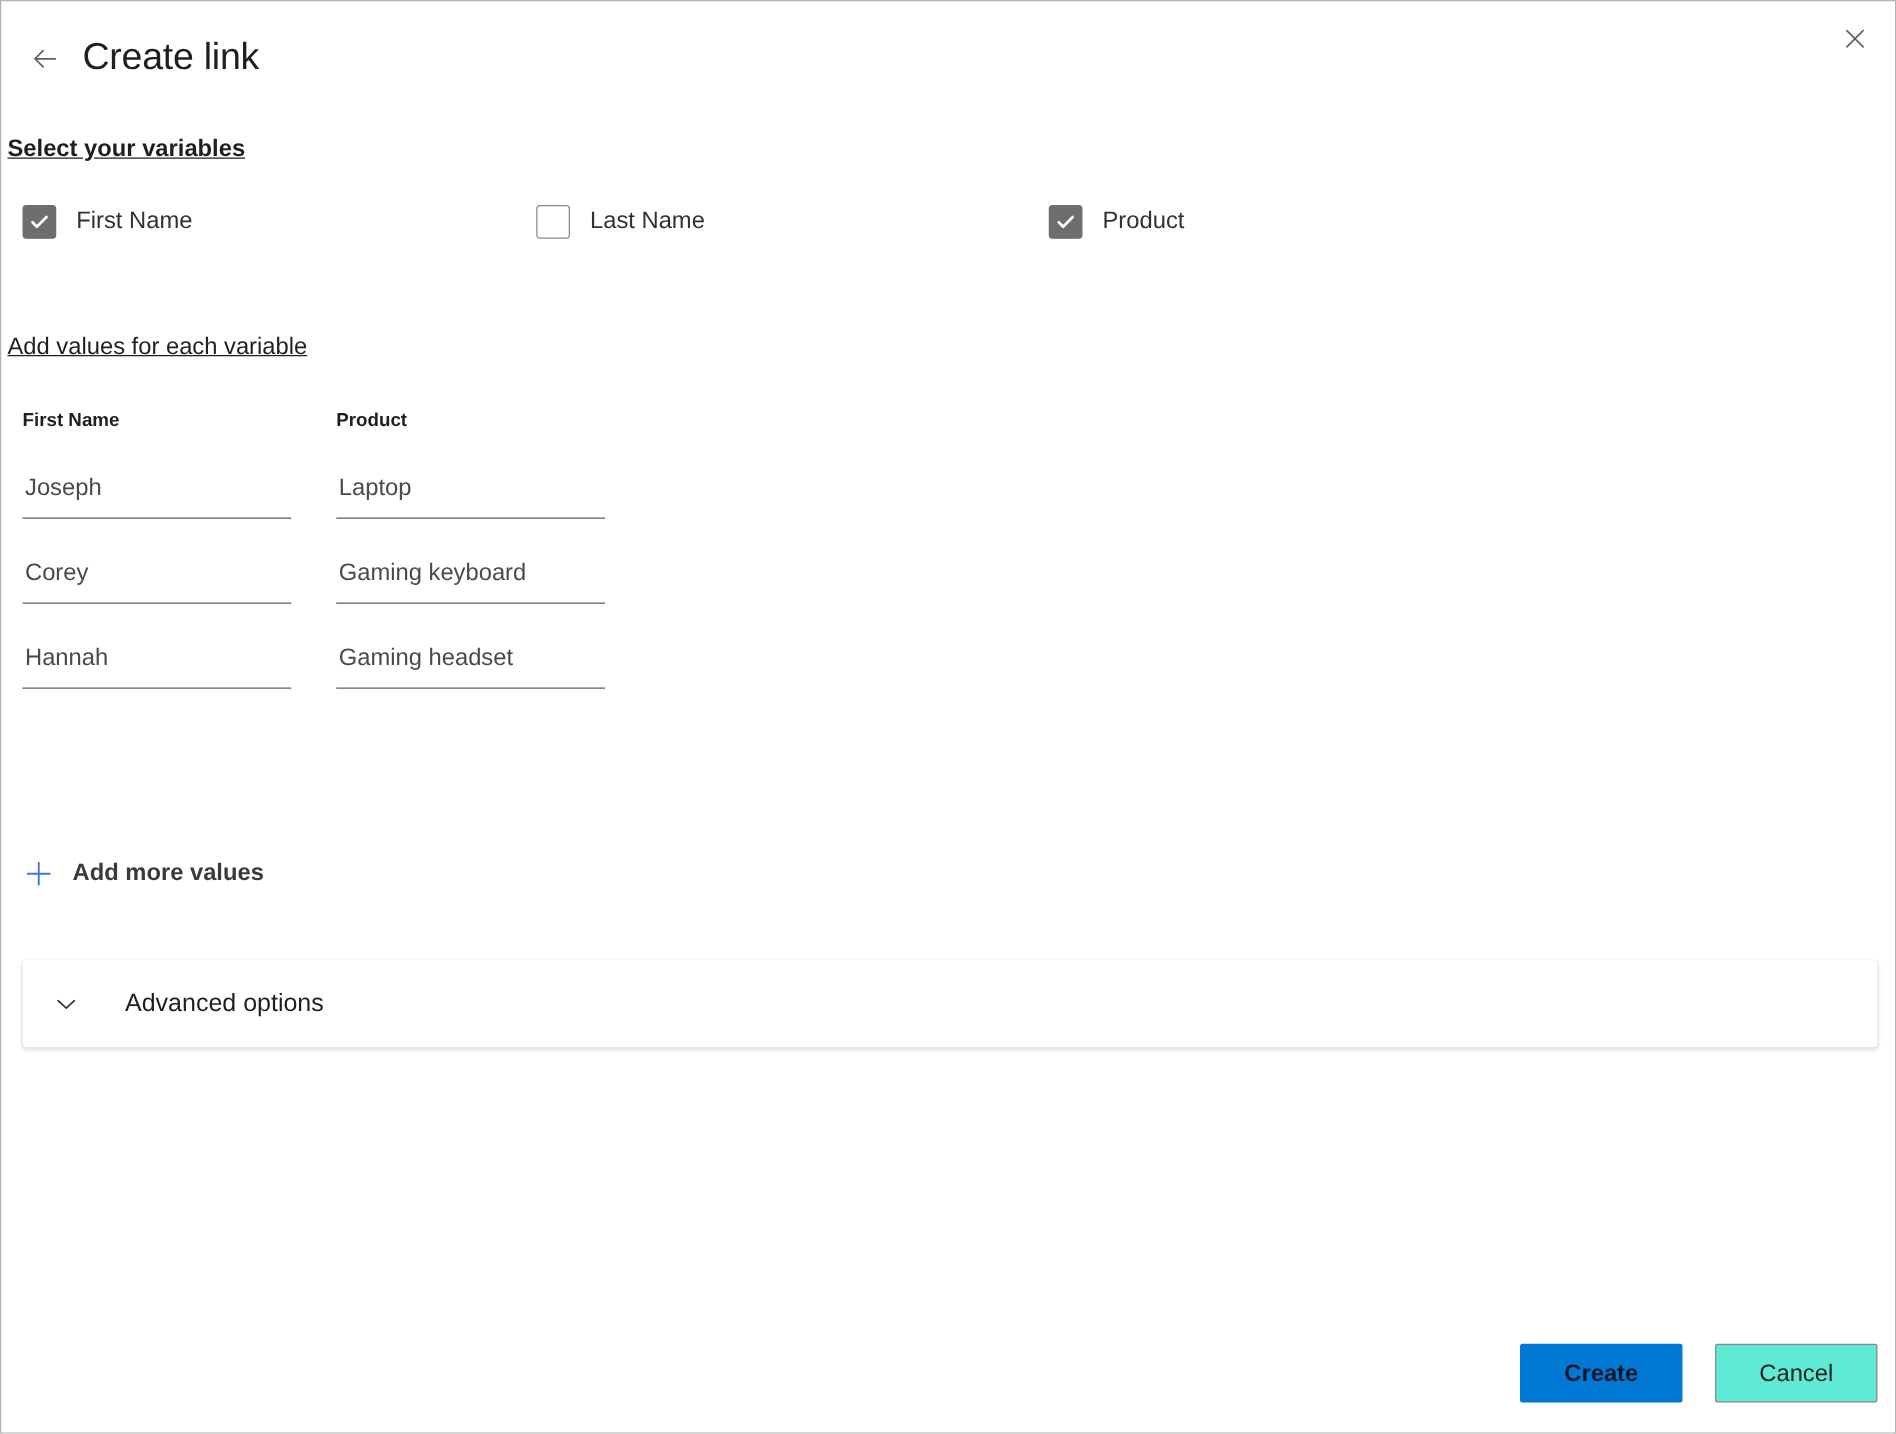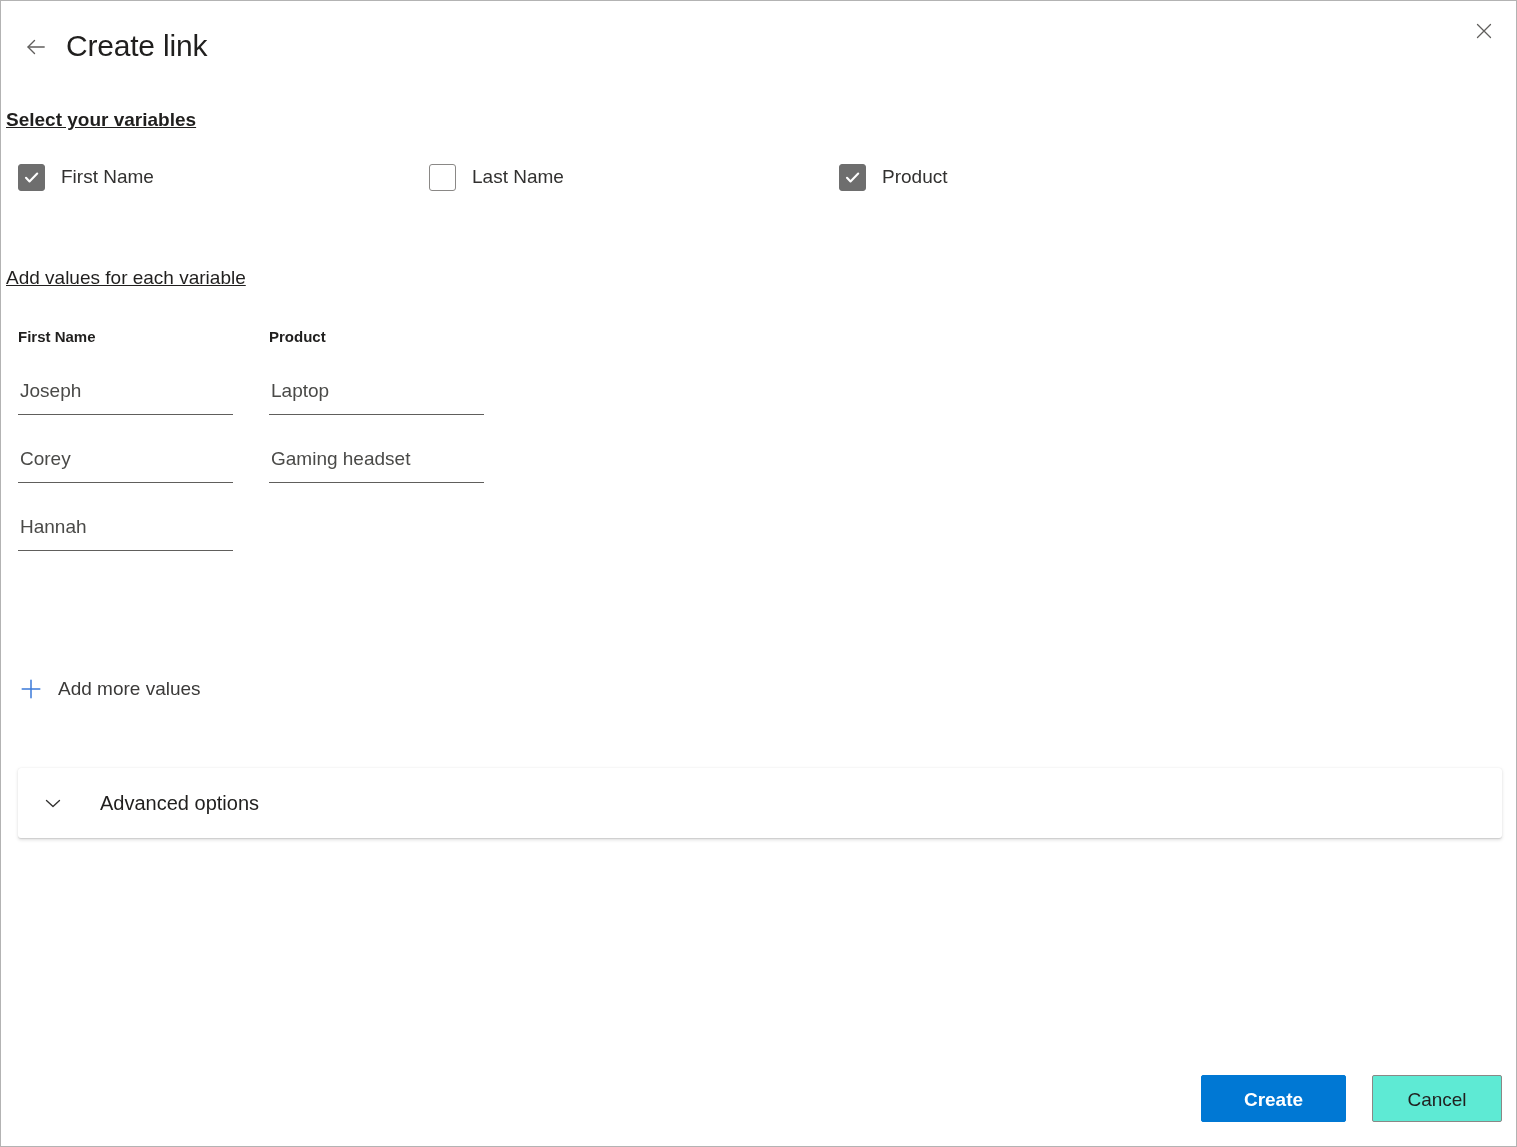--- a/index.html
+++ b/index.html
@@ -169,26 +169,27 @@
     line-height: 26px;
   }
   .field input::placeholder { color: #a19f9d; }
 
   
   .add-more {
     position: absolute;
     left: 17px;
     top: 675px;
     display: flex;
-    align-items: flex-start;
+    align-items: flex-end;
     height: 36px;
     background: transparent;
     border: none;
     padding: 0;
     cursor: pointer;
+    font-weight: bold;
   }
   .add-more .plus-icon {
     width: 26px;
     height: 26px;
     flex: 0 0 auto;
     display: flex;
     align-items: center;
     justify-content: center;
   }
   .add-more .plus-icon svg { display: block; }
@@ -248,24 +249,24 @@
     font-size: 19px;
     line-height: 47px;
     text-align: center;
     cursor: pointer;
     padding: 0;
     border-radius: 2px;
   }
   .btn-primary {
     right: 172px;
     bottom: 24px;
-    width: 145px;
+    width: 130px;
     background: #0078d4;
     border: 1px solid #0078d4;
-    color: #ffffff;
+    color: #0f172a;
     font-weight: 700;
   }
   .btn-secondary {
     right: 16px;
     bottom: 24px;
     width: 130px;
     background: #5eead4;
     border: 1px solid #8a8886;
     color: #201f1e;
     font-weight: 400;
@@ -338,20 +339,23 @@
         <input type="text" value="Hannah" style="">
       </div>
     </div>
 
     <div class="col col-1">
       <div class="col-header">Product</div>
       <div class="field" style="margin-top:23px;">
         <input type="text" value="Laptop" style="">
       </div>
       <div class="field" style="margin-top:23px;">
+        <input type="text" value="Gaming keyboard" style="">
+      </div>
+      <div class="field" style="margin-top:23px;">
         <input type="text" value="Gaming headset" style="">
       </div>
     </div>
 
   </div>
 
   <button class="add-more">
     <span class="plus-icon">
       <svg width="24" height="24" viewBox="0 0 24 24" fill="none">
         <path d="M12 3.2v17.6M3.2 12h17.6" stroke="#3b7ad9" stroke-width="1.5" stroke-linecap="round"></path>

